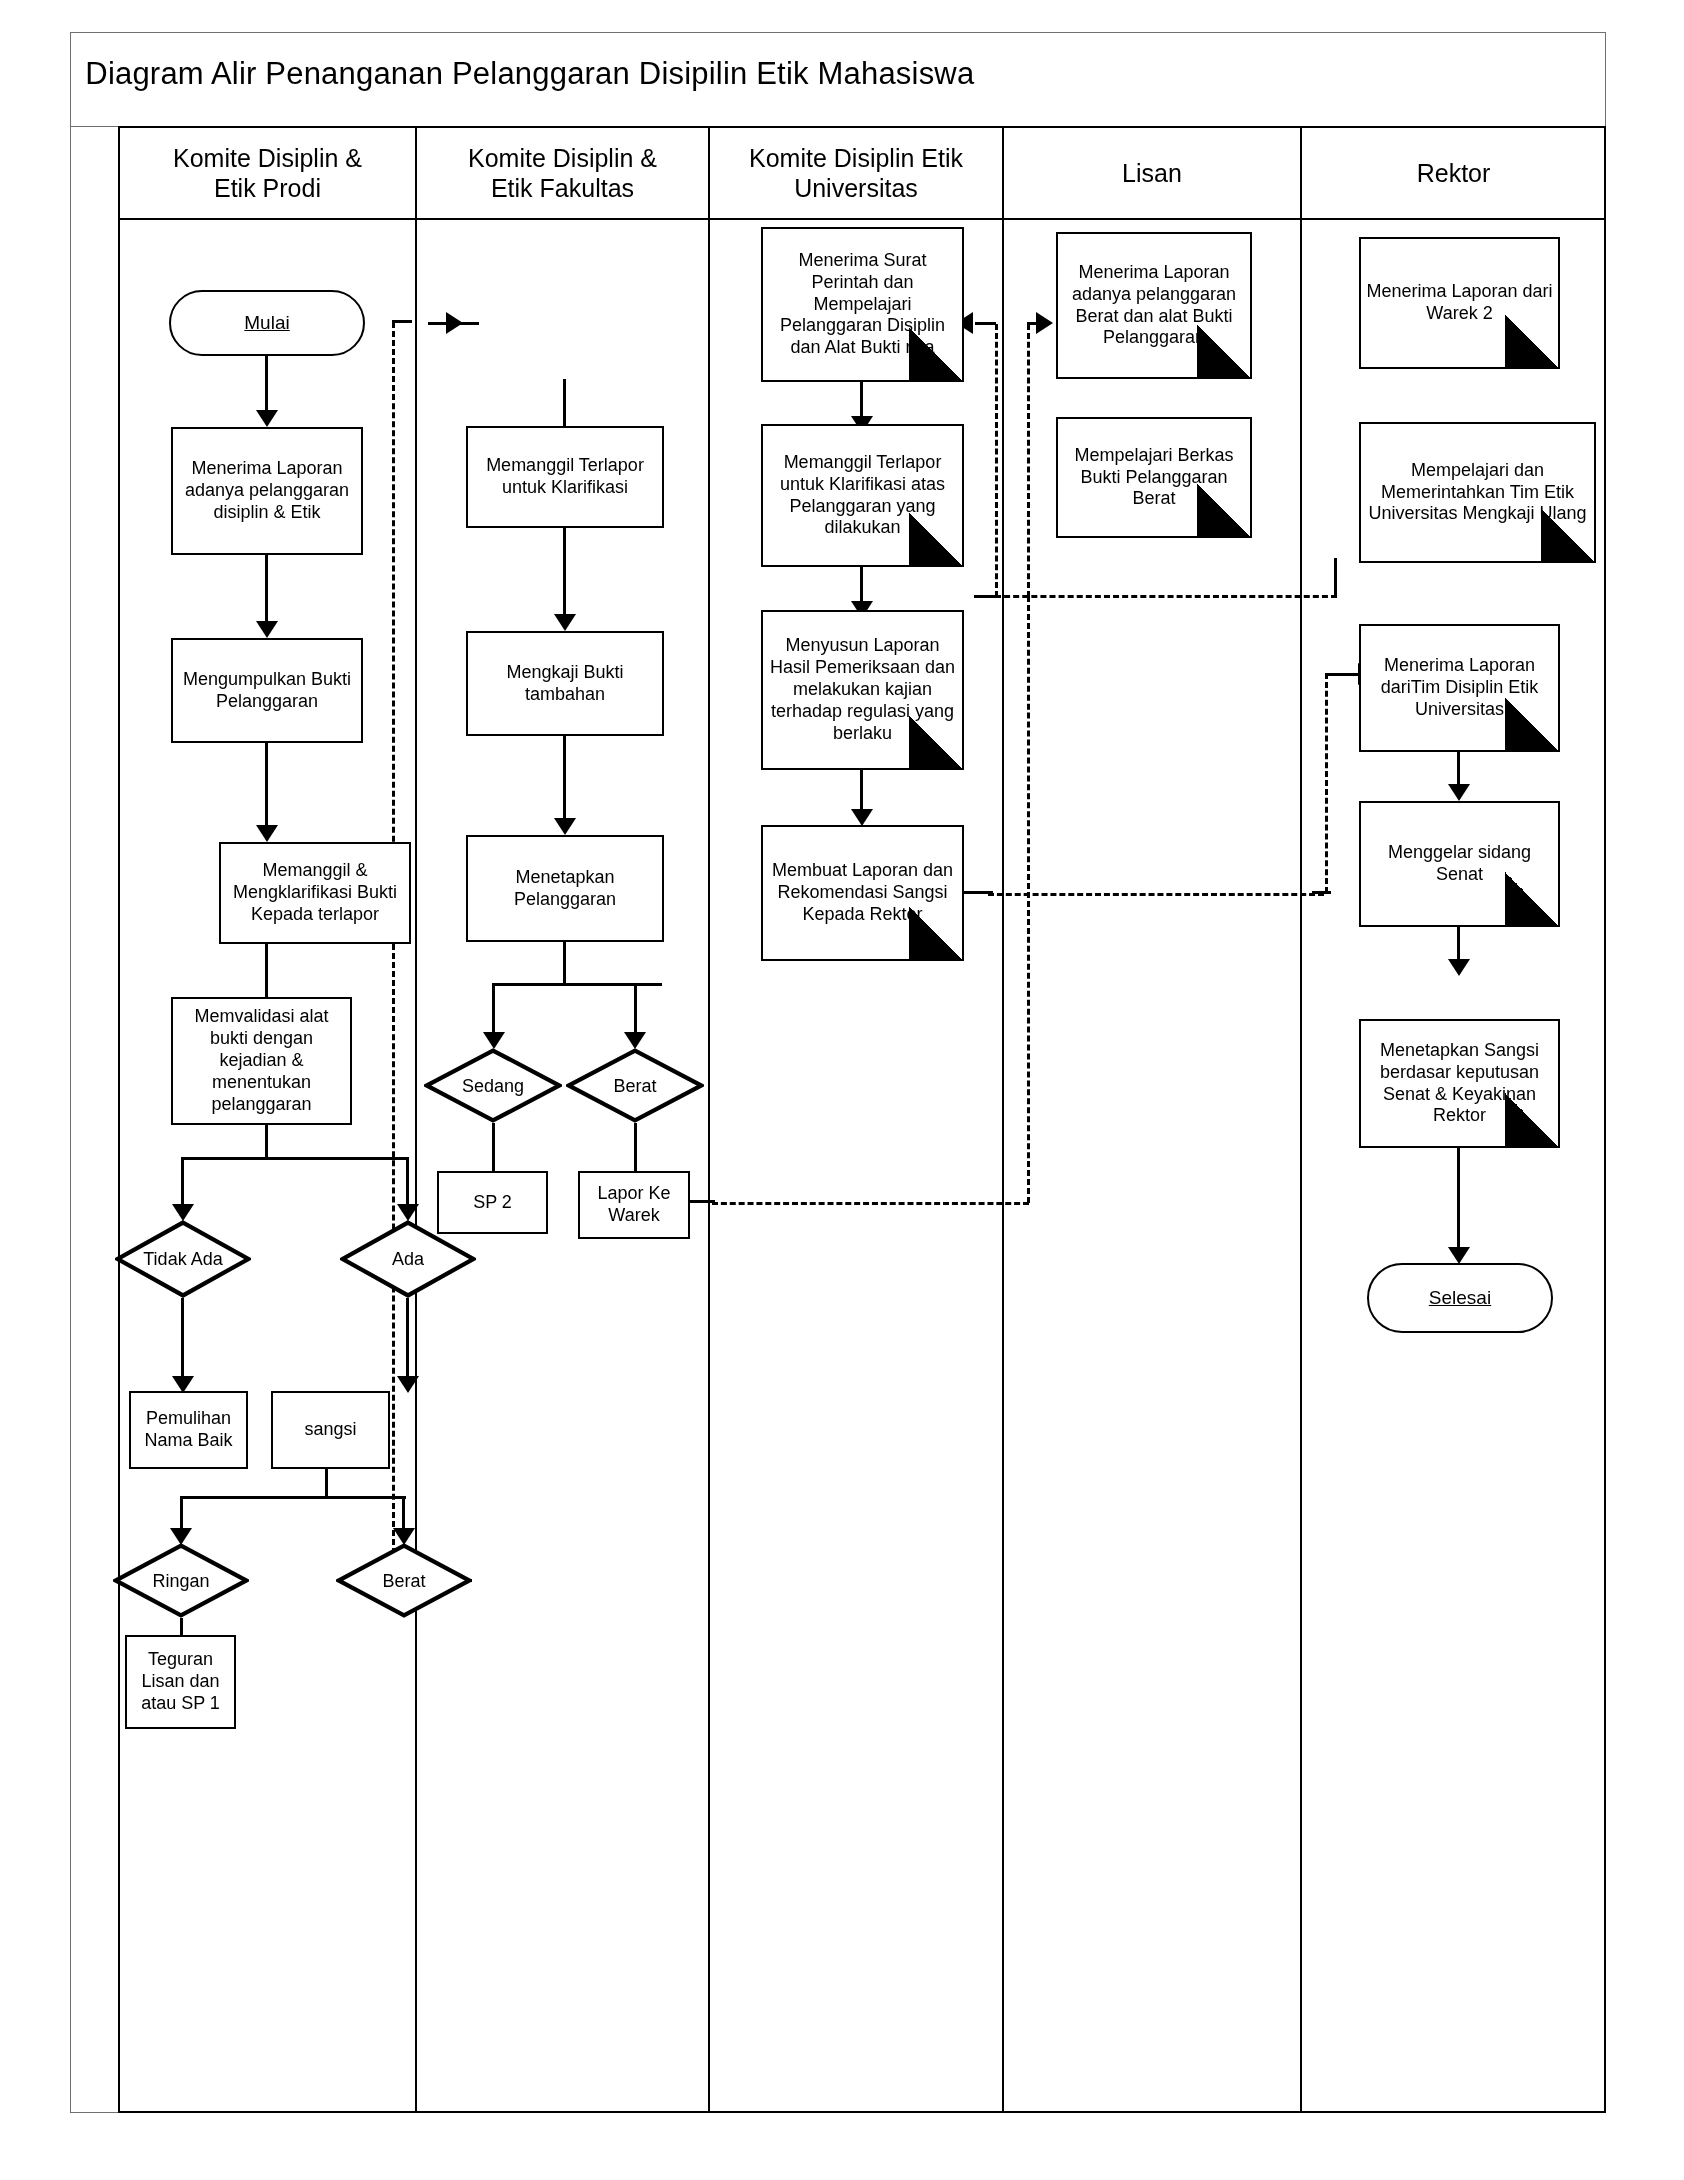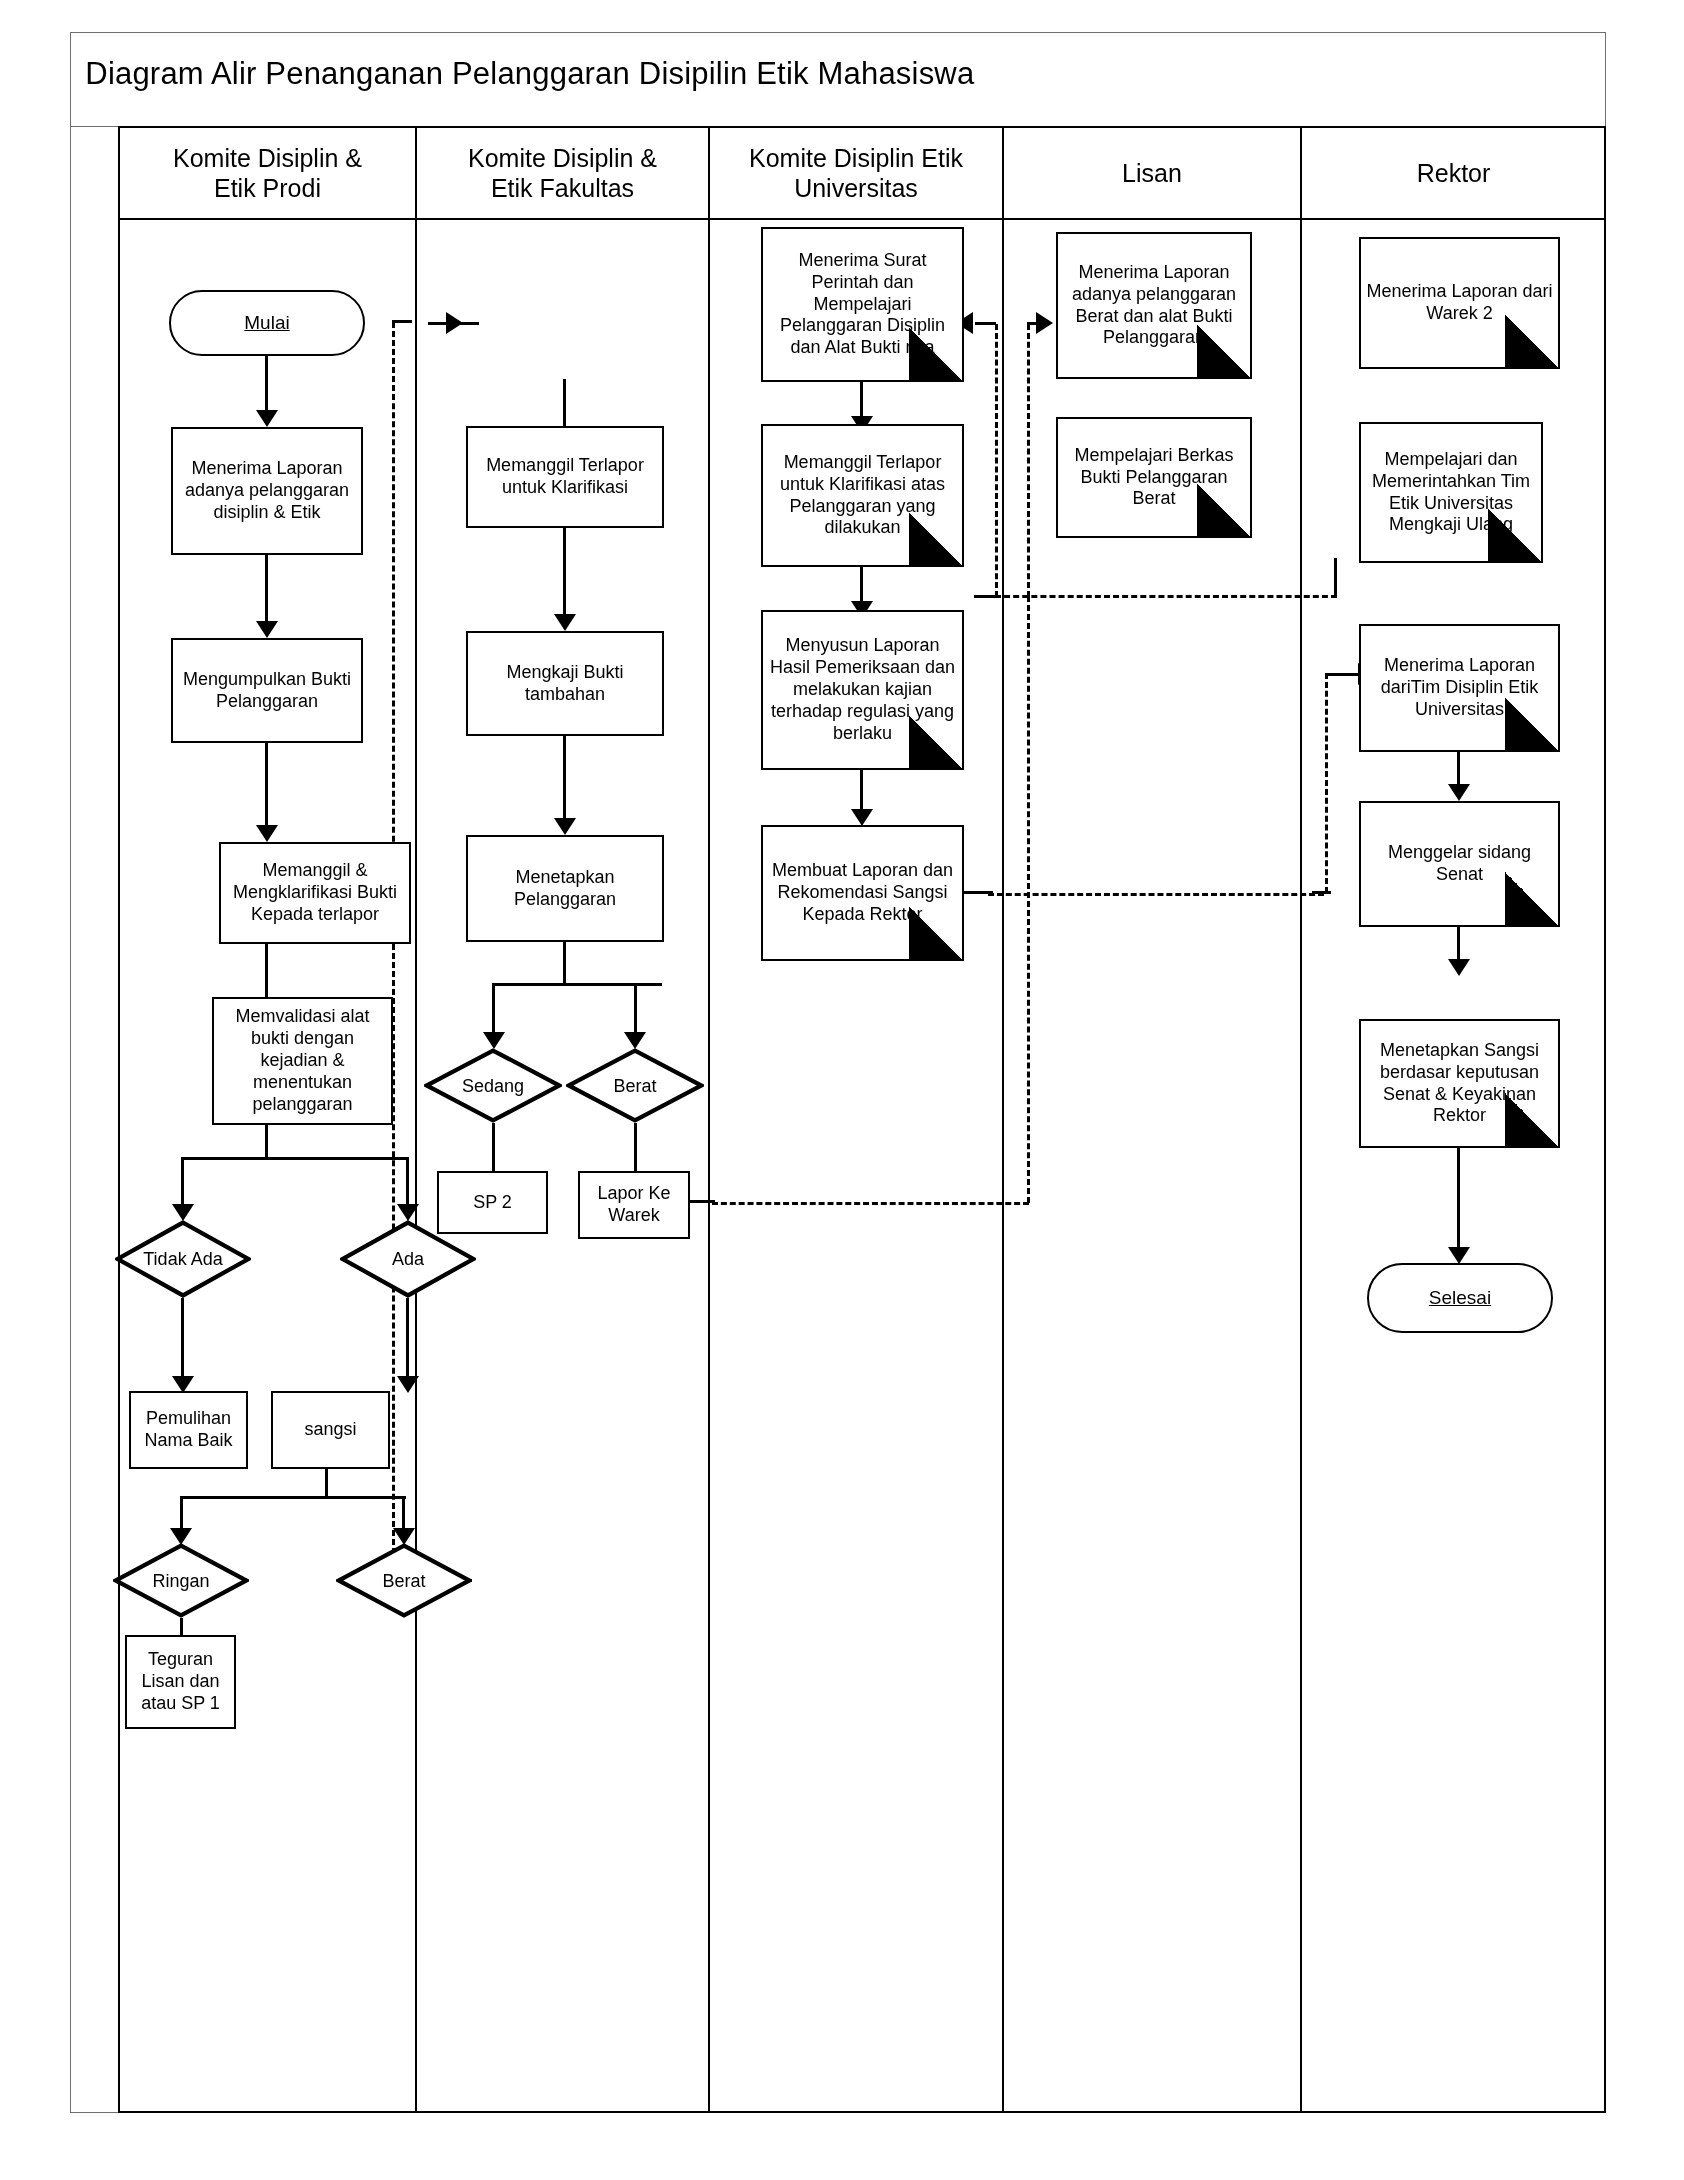--- a/index.html
+++ b/index.html
@@ -106,21 +106,21 @@
     </div>
   <div class="ln vl" style="left:265px;top:743px;height:85px;"></div>
   <div class="arw down" style="left:256px;top:825px;"></div>
 
   <div class="node" style="left:171px;top:842px;width:192px;height:102px;margin-left:48px;">
     <span class="txt">Memanggil &amp; Mengklarifikasi Bukti Kepada terlapor</span>
     </div>
   <div class="ln vl" style="left:265px;top:944px;height:72px;"></div>
   <div class="arw down" style="left:256px;top:1013px;"></div>
 
-  <div class="node" style="left:171px;top:997px;width:181px;height:128px;margin-left:41px;">
+  <div class="node" style="left:171px;top:997px;width:181px;height:128px;">
     <span class="txt">Memvalidasi alat bukti dengan kejadian &amp; menentukan pelanggaran</span>
     </div>
 
   <div class="ln vl" style="left:265px;top:1124px;height:36px;"></div>
   <div class="ln hl" style="left:181px;top:1157px;width:228px;"></div>
   <div class="ln vl" style="left:181px;top:1157px;height:51px;"></div>
   <div class="arw down" style="left:172px;top:1204px;"></div>
   <div class="ln vl" style="left:406px;top:1157px;height:51px;"></div>
   <div class="arw down" style="left:397px;top:1204px;"></div>
 
@@ -283,21 +283,21 @@
 
 
   <div class="dash-v" style="left:1027px;top:324px;height:273px;"></div>
   <div class="ln hl" style="left:1027px;top:322px;width:22px;"></div>
   <div class="arw right" style="left:1036px;top:312px;"></div>
 
   <div class="node fold" style="left:1359px;top:237px;width:201px;height:132px;">
     <span class="txt">Menerima Laporan dari Warek 2</span>
     </div>
 
-  <div class="node fold" style="left:1359px;top:422px;width:184px;height:141px;">
+  <div class="node fold" style="left:1359px;top:422px;width:237px;height:141px;">
     <span class="txt">Mempelajari dan Memerintahkan Tim Etik Universitas Mengkaji Ulang</span>
     </div>
 
   <div class="node fold" style="left:1359px;top:624px;width:201px;height:128px;">
     <span class="txt">Menerima Laporan dariTim Disiplin Etik Universitas</span>
     </div>
   <div class="ln vl" style="left:1457px;top:751px;height:36px;"></div>
   <div class="arw down" style="left:1448px;top:784px;"></div>
 
   <div class="node fold" style="left:1359px;top:801px;width:201px;height:126px;">

